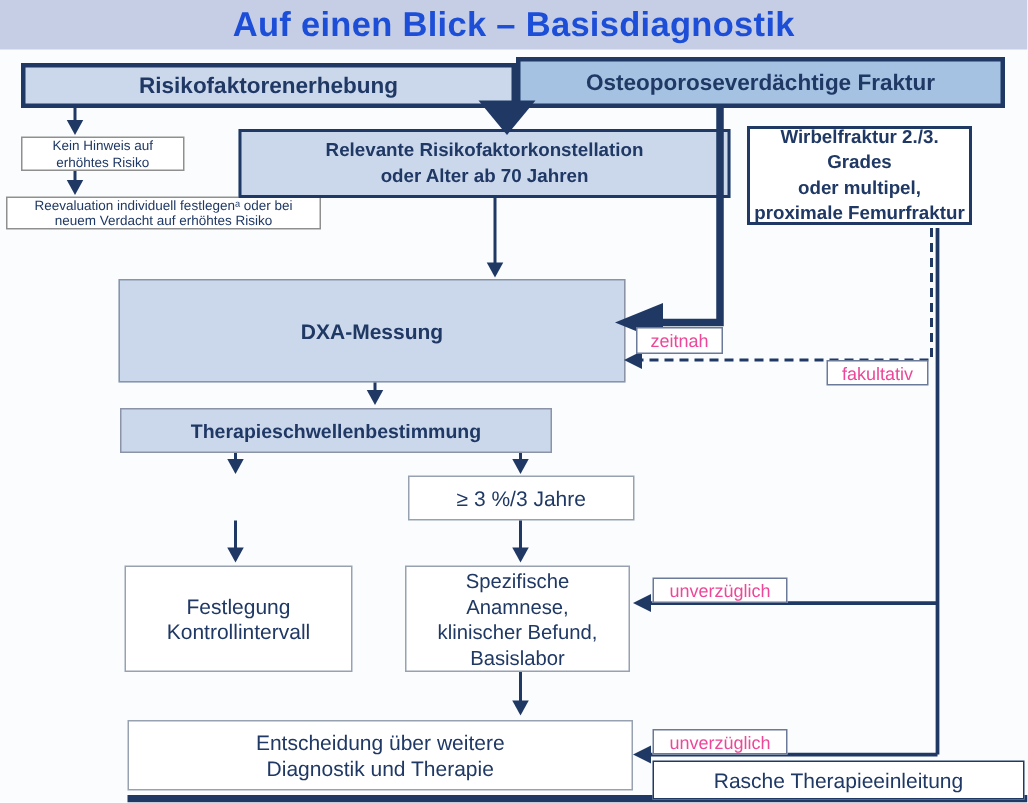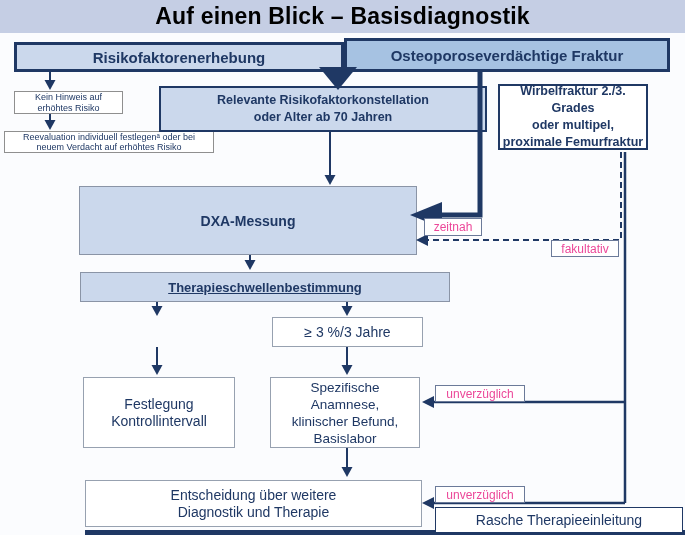--- a/index.html
+++ b/index.html
@@ -2,21 +2,21 @@
 <html lang="de"><head>
 <meta charset="utf-8">
 <style>
   html,body{margin:0;padding:0;}
   body{font-family:"Liberation Sans",sans-serif;background:#ffffff;}
   .canvas{position:relative;width:685px;height:535px;background:#fbfcfe;overflow:hidden;}
 
   
   .title-band{position:absolute;left:0;top:0;width:685px;height:33px;background:#c5cee4;
     display:flex;align-items:center;justify-content:center;}
-  .title-band .t{font-size:23px;font-weight:bold;color:#000000;letter-spacing:0.2px;}
+  .title-band .t{font-size:23px;font-weight:bold;color:#1d4ed8;letter-spacing:0.2px;}
 
   
   .box{position:absolute;display:flex;align-items:center;justify-content:center;
     text-align:center;color:#1f3864;box-sizing:border-box;white-space:pre-line;}
   .navy-border{border:3px solid #1f3864;}
   .fill-light{background:#cbd8ec;}
   .fill-med{background:#a6c2e2;}
   .fill-white{background:#ffffff;}
 
   .hdr{font-size:15px;font-weight:bold;}
@@ -54,21 +54,21 @@
   <div class="box boxlayer fill-white b-small" style="left:4px;top:131px;width:210px;height:22px;">Reevaluation individuell festlegenᵃ oder bei
 neuem Verdacht auf erhöhtes Risiko</div>
 
   <div class="box boxlayer fill-light b-relevante" style="left:159px;top:86px;width:328px;height:46px;">Relevante Risikofaktorkonstellation
 oder Alter ab 70 Jahren</div>
   <div class="box boxlayer fill-white b-wirbel" style="left:498px;top:84px;width:150px;height:66px;">Wirbelfraktur 2./3. Grades
 oder multipel,
 proximale Femurfraktur</div>
 
   <div class="box boxlayer fill-light b-dxa" style="left:79px;top:186px;width:338px;height:69px;">DXA-Messung</div>
-  <div class="box boxlayer fill-light b-therapie" style="left:80px;top:272px;width:370px;height:30px;text-decoration:underline;">Therapieschwellenbestimmung</div>
+  <div class="box boxlayer fill-light b-therapie" style="left:80px;top:272px;width:288px;height:30px;">Therapieschwellenbestimmung</div>
 
   <div class="box boxlayer fill-white b-node" style="left:272px;top:317px;width:151px;height:30px;">≥ 3 %/3 Jahre</div>
 
   <div class="box boxlayer fill-white b-node" style="left:83px;top:377px;width:152px;height:71px;">Festlegung
 Kontrollintervall</div>
   <div class="box boxlayer fill-white b-node" style="left:270px;top:377px;width:150px;height:71px;font-size:13.5px;">Spezifische
 Anamnese,
 klinischer Befund,
 Basislabor</div>
 

